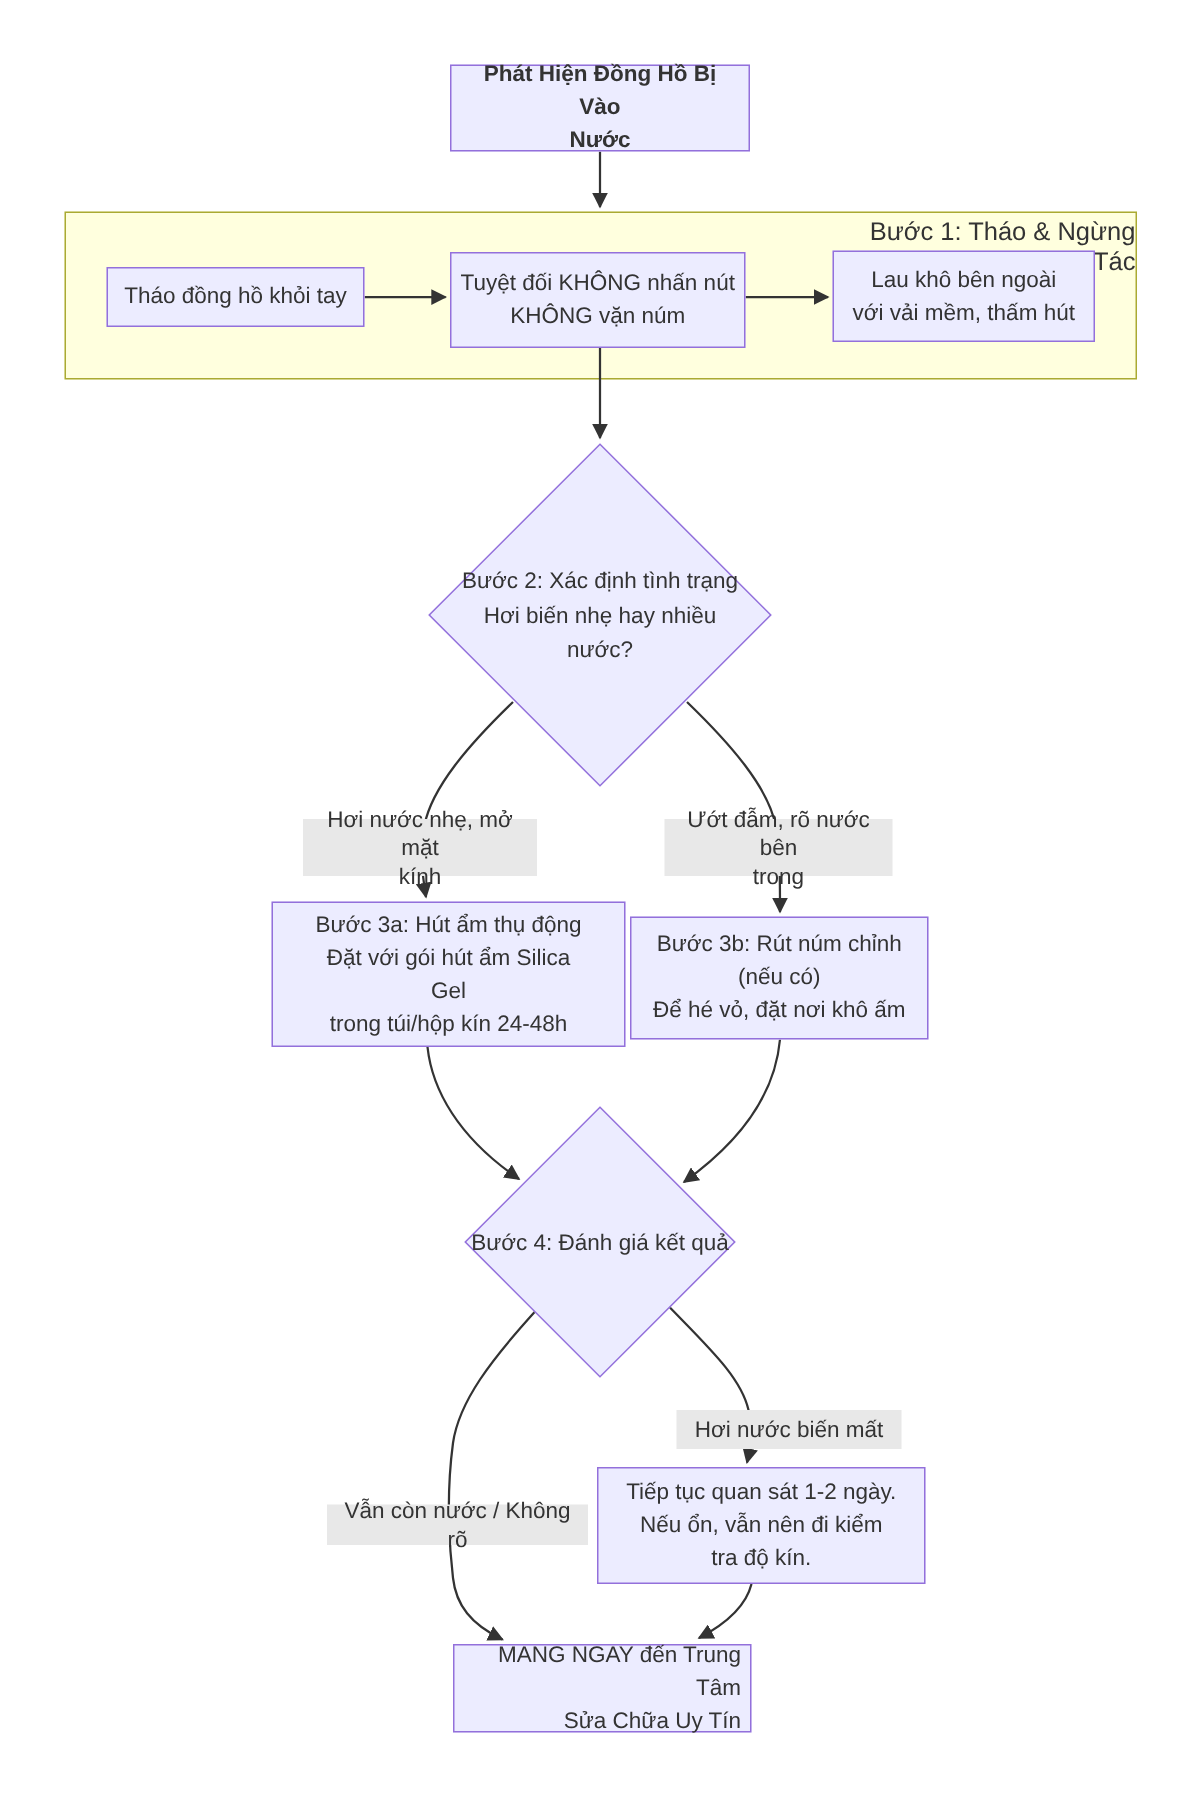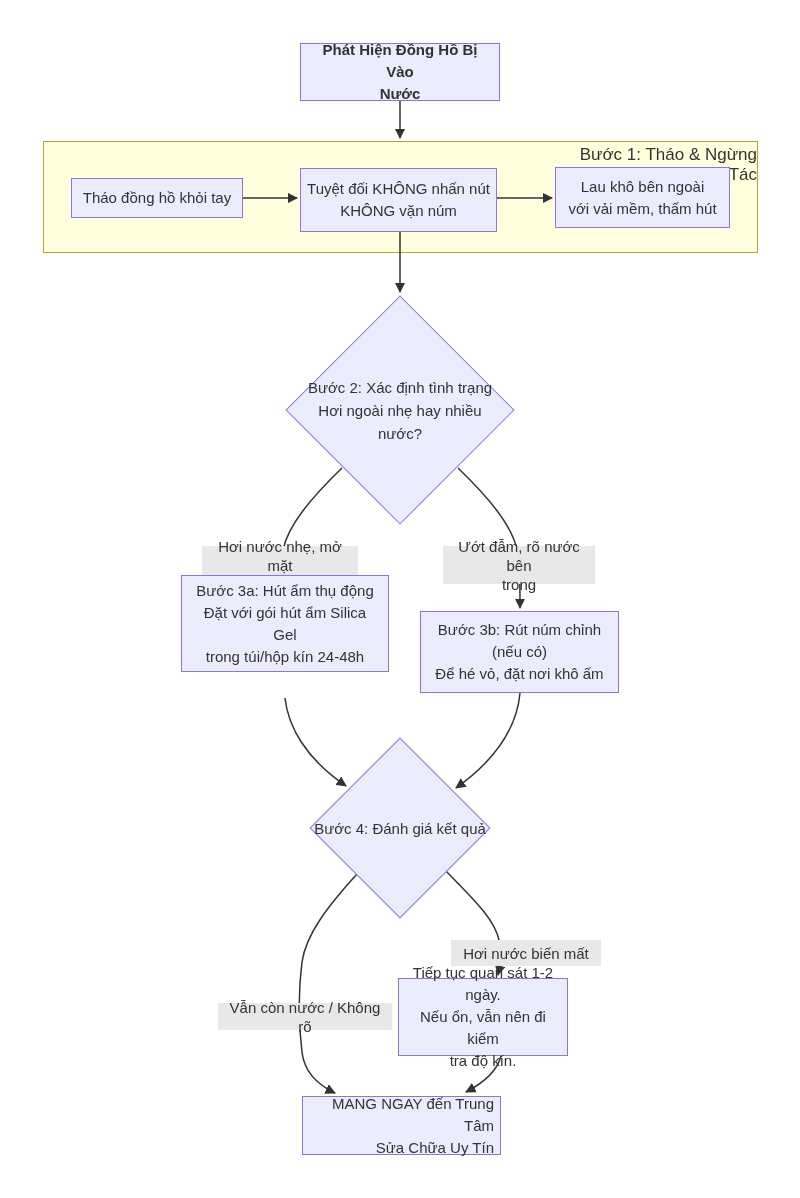--- a/index.html
+++ b/index.html
@@ -140,43 +140,43 @@
   <div class="node" style="left:300px; top:168px; width:197px; height:64px;">Tuyệt đối KHÔNG nhấn nút
 KHÔNG vặn núm</div>
 
   <div class="node" style="left:555px; top:167px; width:175px; height:61px;">Lau khô bên ngoài
 với vải mềm, thấm hút</div>
 
   <div class="diamond-wrap" style="left:285px; top:295px; width:230px; height:230px;">
     <div class="diamond-shape" style="width:162px; height:162px;"></div>
   </div>
   <div class="diamond-text" style="left:293px; top:372px; width:214px; height:76px;">Bước 2: Xác định tình trạng
-Hơi ngoài nhẹ hay nhiều
+Hơi biến nhẹ hay nhiều
 nước?</div>
 
   <div class="edge-label" style="left:202px; top:546px; width:156px; height:38px;">Hơi nước nhẹ, mở mặt
 kính</div>
   <div class="edge-label" style="left:443px; top:546px; width:152px; height:38px;">Ướt đẫm, rõ nước bên
 trong</div>
 
-  <div class="node" style="left:181px; top:575px; width:208px; height:97px;">Bước 3a: Hút ẩm thụ động
+  <div class="node" style="left:181px; top:601px; width:236px; height:97px;">Bước 3a: Hút ẩm thụ động
 Đặt với gói hút ẩm Silica
 Gel
 trong túi/hộp kín 24-48h</div>
   <div class="node" style="left:420px; top:611px; width:199px; height:82px;">Bước 3b: Rút núm chỉnh
 (nếu có)
 Để hé vỏ, đặt nơi khô ấm</div>
 
   <div class="diamond-wrap" style="left:309px; top:737px; width:182px; height:182px;">
     <div class="diamond-shape" style="width:128px; height:128px;"></div>
   </div>
   <div class="diamond-text" style="left:300px; top:814px; width:200px; height:28px;">Bước 4: Đánh giá kết quả</div>
 
   <div class="edge-label" style="left:438px; top:940px; width:150px; height:26px;margin-left:13px;">Hơi nước biến mất</div>
   <div class="edge-label" style="left:218px; top:1003px; width:174px; height:27px;">Vẫn còn nước / Không rõ</div>
 
-  <div class="node" style="left:398px; top:978px; width:170px; height:78px;">Tiếp tục quan sát 1-2 ngày.
+  <div class="node" style="left:398px; top:978px; width:219px; height:78px;">Tiếp tục quan sát 1-2 ngày.
 Nếu ổn, vẫn nên đi kiểm
 tra độ kín.</div>
   <div class="node" style="left:302px; top:1096px; width:199px; height:59px;text-align:right;">MANG NGAY đến Trung Tâm
 Sửa Chữa Uy Tín</div>
 
 </div>
 
 </body></html>

